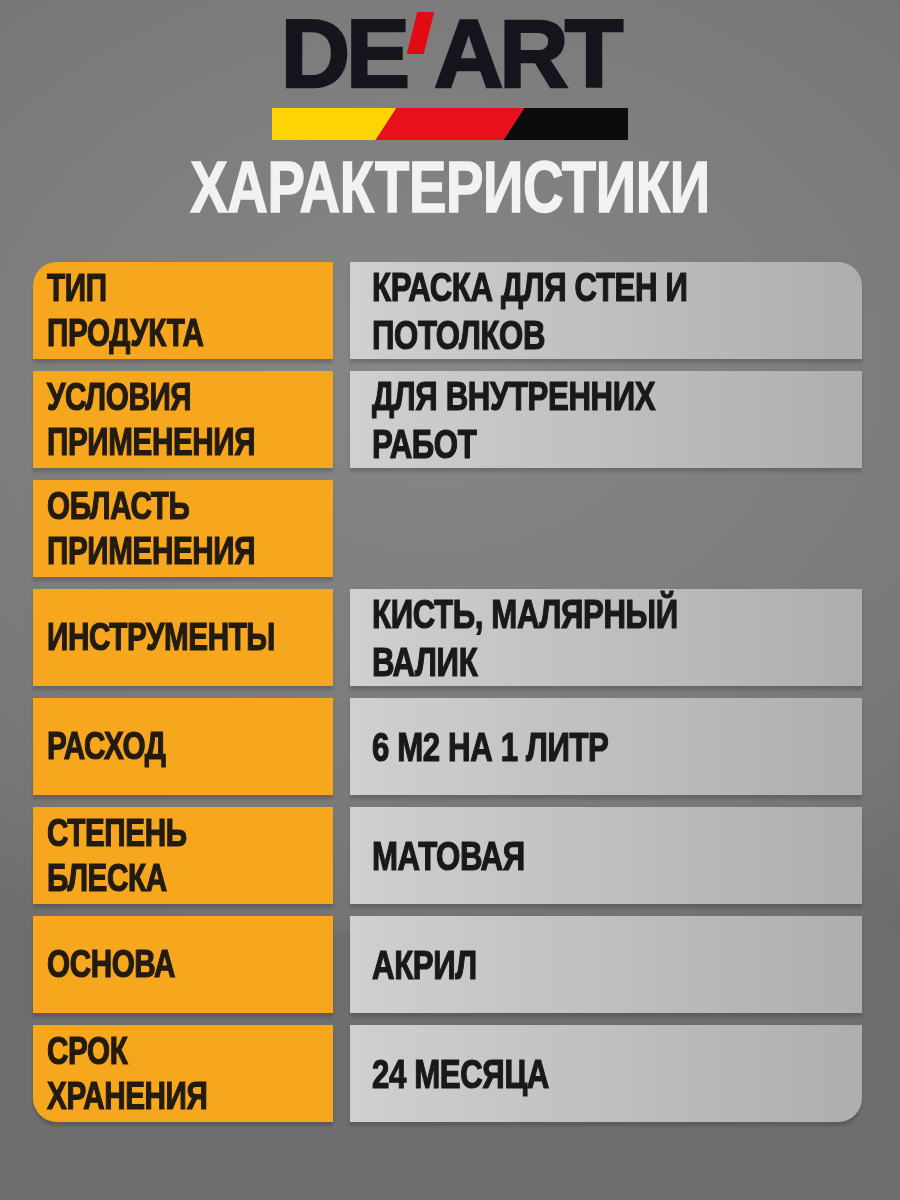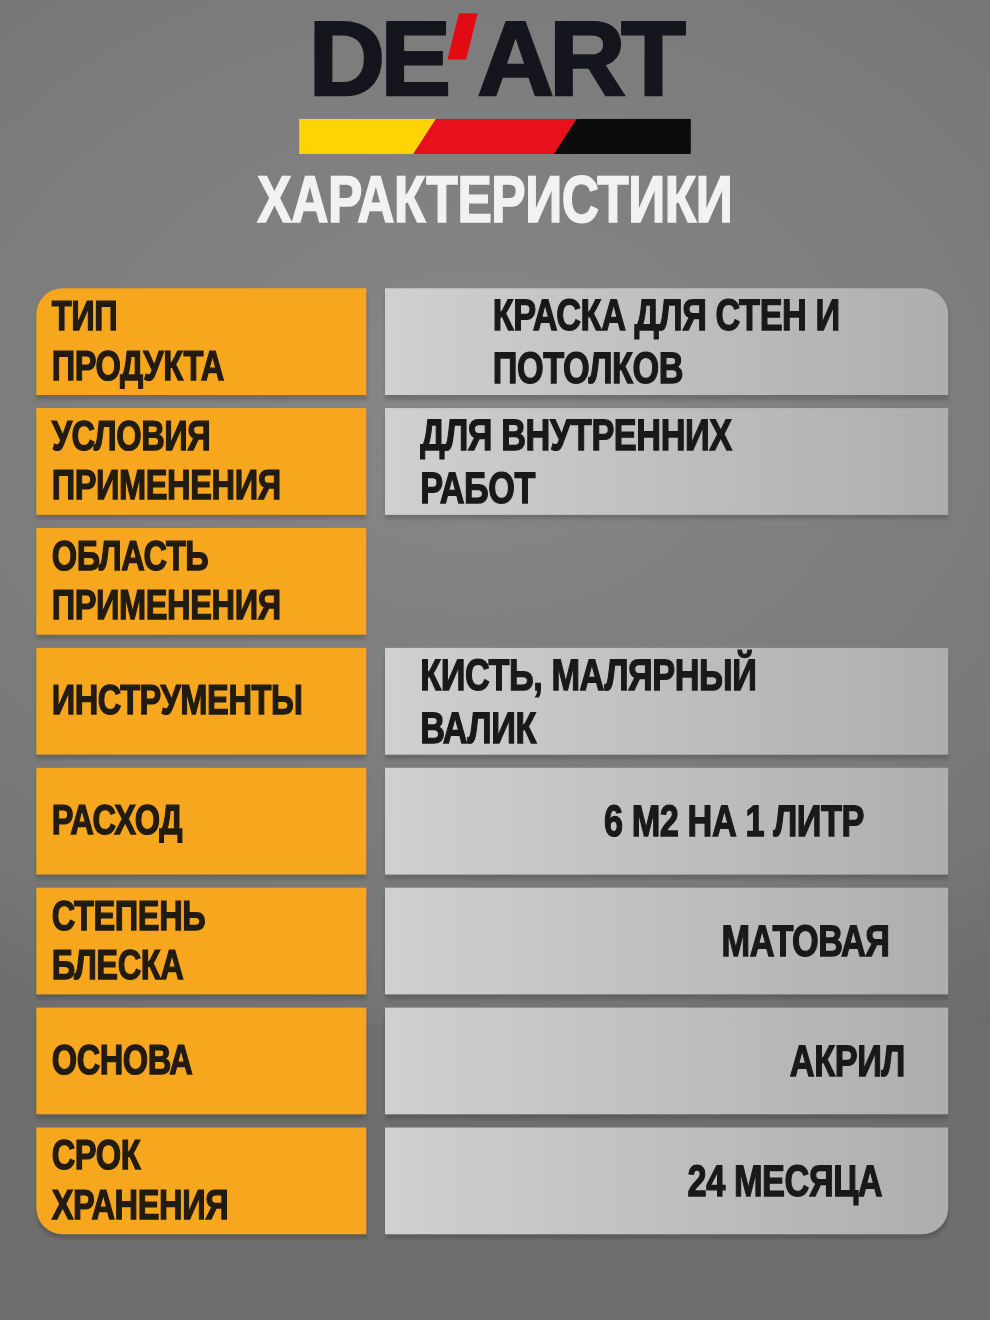--- a/index.html
+++ b/index.html
@@ -35,42 +35,42 @@
     width:356px;height:32px;display:flex;overflow:hidden;
   }
   .seg{flex:1;transform:skewX(-33deg);}
   .seg-yellow{background:var(--flag-yellow,#ffd405);margin-left:-14px;}
   .seg-red{background:var(--flag-red,#e8101b);}
   .seg-black{background:var(--flag-black,#0c0c0c);margin-right:-14px;}
   
   .title{
     position:absolute;top:150px;left:0;right:0;margin:0;
     text-align:center;
-    font-size:60px;font-weight:bold;line-height:1.05;
+    font-size:72px;font-weight:bold;line-height:1.05;
     color:var(--title-ink,#f2f2f2);
     -webkit-text-stroke:1.5px var(--title-ink,#f2f2f2);
     letter-spacing:-1px;
   }
   .title .condense{transform-origin:center center;}
   
   .table{position:absolute;top:262px;left:33px;width:829px;}
   .row{display:flex;gap:17px;height:97px;margin-bottom:12px;}
   .cell{
     display:flex;align-items:center;box-sizing:border-box;
     box-shadow:0 4px 3px rgba(0,0,0,.16);
   }
   .label{
     width:300px;flex:none;
     background:var(--label-bg,#f7a71e);
     padding-left:14px;padding-right:8px;
   }
   .value{
     flex:1;
     background:linear-gradient(90deg,var(--value-bg-left,#d0d0d0),var(--value-bg-right,#aeaeae));
-    padding-left:32px;padding-right:10px;justify-content:flex-end;
+    padding-left:22px;padding-right:10px;
   }
   .row:first-child .label{border-top-left-radius:24px;}
   .row:first-child .value{border-top-right-radius:24px;}
   .row:last-child .label{border-bottom-left-radius:24px;}
   .row:last-child .value{border-bottom-right-radius:24px;}
   .label .condense{
     font-size:38px;font-weight:bold;line-height:1.18;
     color:var(--label-ink,#221b12);
     -webkit-text-stroke:1.2px var(--label-ink,#221b12);
   }

